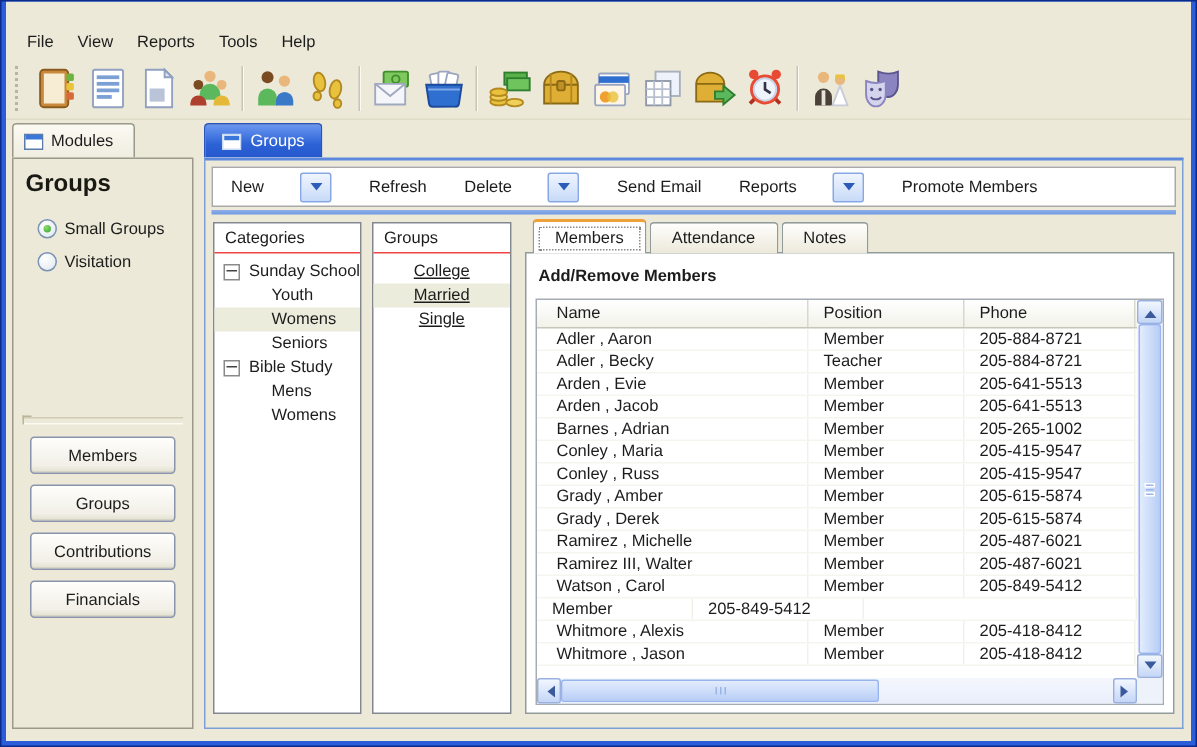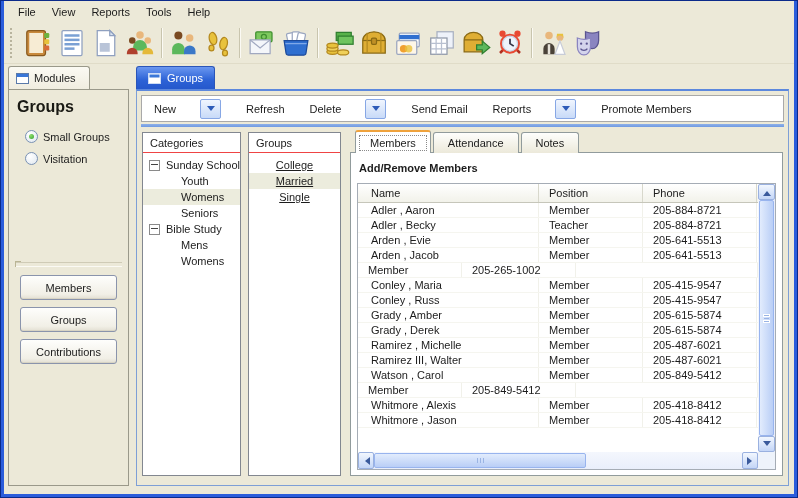--- a/index.html
+++ b/index.html
@@ -11,21 +11,21 @@
   .title-text{color:#fff;font-weight:bold;font-size:13px;text-shadow:1px 1px 1px #12327e;flex:1;}
   .tb-btns{display:flex;gap:2px;}
   .tb-btn{width:21px;height:21px;border:1px solid #fff;border-radius:3px;display:flex;align-items:center;justify-content:center;box-sizing:border-box;}
   .btn-min,.btn-max{background:linear-gradient(180deg,#6b97f2,#2c5ed8 60%,#1f4ec4);}
   .btn-close{background:linear-gradient(180deg,#f0a088,#dd5335 45%,#c23a1e);}
   .glyph-min{width:8px;height:3px;background:#fff;margin-top:8px;}
   .glyph-max{width:9px;height:8px;border:2px solid #fff;border-top-width:3px;box-sizing:border-box;}
   .glyph-close{color:#fff;font-weight:bold;font-size:13px;line-height:1;font-family:"DejaVu Sans",sans-serif;}
   
   .inner{flex:1;margin:0 3px 3px;background:#ece9d8;display:flex;flex-direction:column;min-height:0;}
-  .menubar{height:21px;display:flex;align-items:center;padding-left:6px;background:#ece9d8;}
+  .menubar{height:21px;display:flex;align-items:center;padding-left:6px;background:#ece9d8;margin-top:16px;}
   .menu-item{padding:3px 8px;cursor:default;}
   .toolbar{height:41px;display:flex;align-items:center;padding-left:4px;background:#ece9d8;border-bottom:1px solid #e0dcc8;}
   .tb-grip{width:4px;height:30px;margin:0 5px 0 2px;border-left:2px dotted #b8b49e;}
   .tool{width:34px;height:34px;display:flex;align-items:center;justify-content:center;}
   .tool svg{width:30px;height:30px;}
   .tb-sep{width:1px;height:30px;background:#c9c5ae;border-right:1px solid #fbfaf4;margin:0 4px;}
   
   .app-body{flex:1;display:flex;padding:2px 5px 8px 4px;min-height:0;}
   
   .sidebar{width:121px;display:flex;flex-direction:column;flex:none;justify-content:center;}
@@ -296,20 +296,21 @@
             </div>
 
           <div class="side-splitter"></div>
 
             <div class="side-btn">Members</div>
 
             <div class="side-btn">Groups</div>
 
             <div class="side-btn">Contributions</div>
 
+            <div class="side-btn">Financials</div>
 
         </div>
       </div>
 
       <div class="main">
         <div class="main-tabrow">
           <div class="main-tab">
             <svg class="win-glyph" width="13" height="11" viewBox="0 0 13 11">
                 <rect x="0.5" y="0.5" width="12" height="10" fill="#fff" stroke="#cddcf5"></rect>
                 <rect x="1.5" y="1.5" width="10" height="3" fill="#3a77d8"></rect>
@@ -462,20 +463,21 @@
                         </div>
 
                         <div class="tr">
                           <span class="td c0">Arden , Jacob</span>
                           <span class="td c1">Member</span>
                           <span class="td c2">205-641-5513</span>
                           <span class="td c3"></span>
                         </div>
 
                         <div class="tr">
+                          <span class="td c0">Barnes , Adrian</span>
                           <span class="td c1">Member</span>
                           <span class="td c2">205-265-1002</span>
                           <span class="td c3"></span>
                         </div>
 
                         <div class="tr">
                           <span class="td c0">Conley , Maria</span>
                           <span class="td c1">Member</span>
                           <span class="td c2">205-415-9547</span>
                           <span class="td c3">bov</span>

